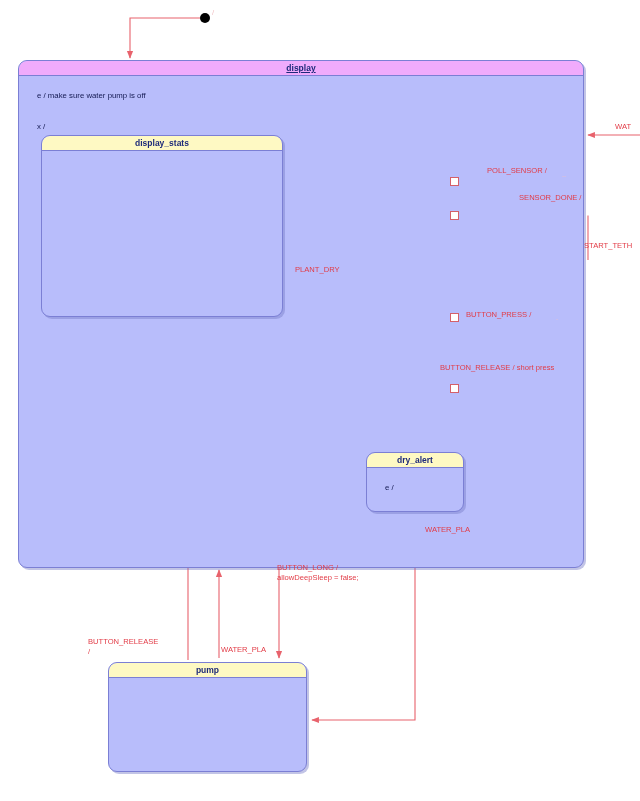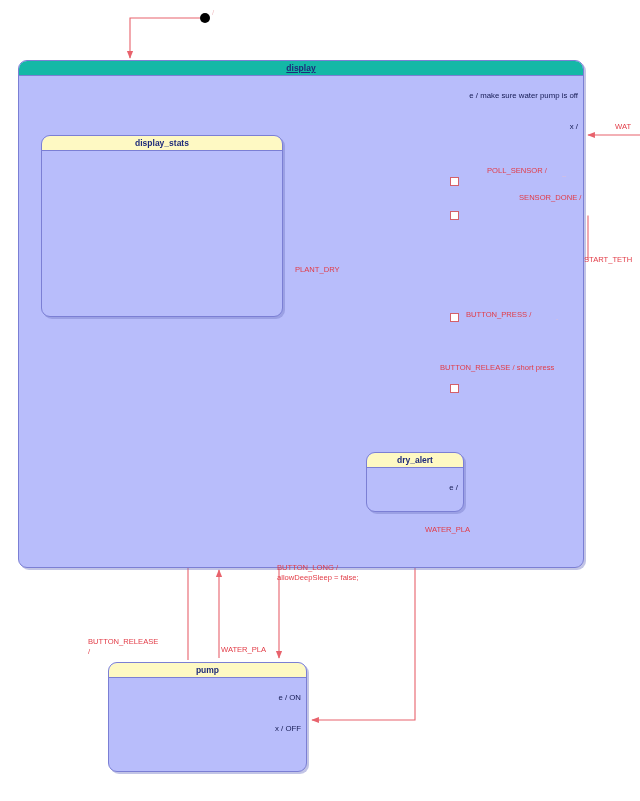--- a/index.html
+++ b/index.html
@@ -43,25 +43,24 @@
     background: #fef9c3;
     border-bottom: 1px solid #7b7fd4;
     border-radius: 8px 8px 0 0;
   }
   .state > .body {
     padding: 4px 5px 0 5px;
     font-size: 7.8px;
     color: #141a52;
     line-height: 10.5px;
     white-space: pre;
-    text-align: right;
   }
 
   #state-display  { left: 18px;  top: 60px;  width: 566px; height: 508px; }
-  #state-display .title { background: #14b8a6; text-decoration: underline; }
+  #state-display .title { background: #f0abfc; text-decoration: underline; }
   #state-stats    { left: 41px;  top: 135px; width: 242px; height: 182px; }
   #state-dry      { left: 366px; top: 452px; width: 98px;  height: 60px;  }
   #state-pump     { left: 108px; top: 662px; width: 199px; height: 110px; }
 
   
   .init-dot {
     position: absolute;
     width: 10px; height: 10px;
     border-radius: 50%;
     background: #000000;
@@ -91,21 +90,21 @@
   }
 
   #lbl-init-top    { left: 212px; top: 8px;   color: #f0bcc0; }
   #lbl-poll        { left: 487px; top: 166px; }
   #lbl-poll-tail   { left: 562px; top: 170px; color: #f2c2c6; }
   #lbl-done        { left: 483px; top: 193px; margin-left: 36px; }
   #lbl-press       { left: 466px; top: 310px; }
   #lbl-press-tail  { left: 556px; top: 313px; color: #f2c2c6; }
   #lbl-release     { left: 440px; top: 363px; }
   #lbl-wat         { left: 615px; top: 122px; }
-  #lbl-start-teth  { left: 584px; top: 241px; margin-top: 14px; }
+  #lbl-start-teth  { left: 584px; top: 241px; }
   #lbl-plant-dry   { left: 295px; top: 265px; }
   #lbl-water-pla-1 { left: 425px; top: 525px; }
   #lbl-button-long { left: 277px; top: 563px; }
   #lbl-btn-release-pump { left: 88px; top: 637px; }
   #lbl-water-pla-2 { left: 221px; top: 645px; }
 </style>
 </head>
 <body>
 
 <div id="canvas">
@@ -171,25 +170,20 @@
     <div class="title">dry_alert</div>
     <div class="body">
       <span>e /</span>
       <br>
       
     </div>
   </div>
 
   <div class="state" id="state-pump">
     <div class="title">pump</div>
-    <div class="body">
-      <span>e / ON</span>
-      <br>
-      <span>x / OFF</span>
-    </div>
   </div>
 
   <div class="port" id="port-poll"></div>
   <div class="port" id="port-done"></div>
   <div class="port" id="port-press"></div>
   <div class="port" id="port-release"></div>
 
   <div class="lbl" id="lbl-init-top">/</div>
 
   <div class="lbl" id="lbl-poll">POLL_SENSOR /</div>

